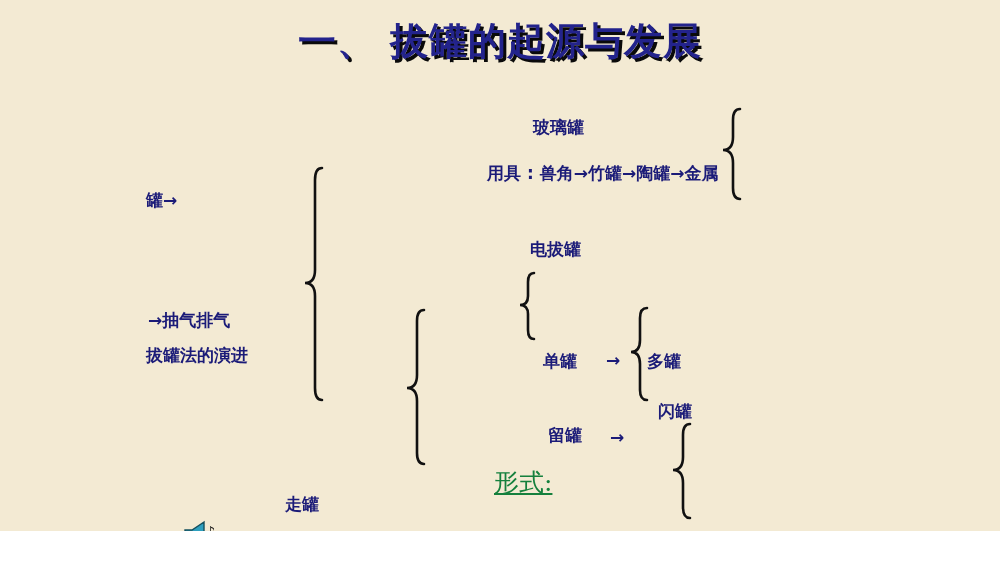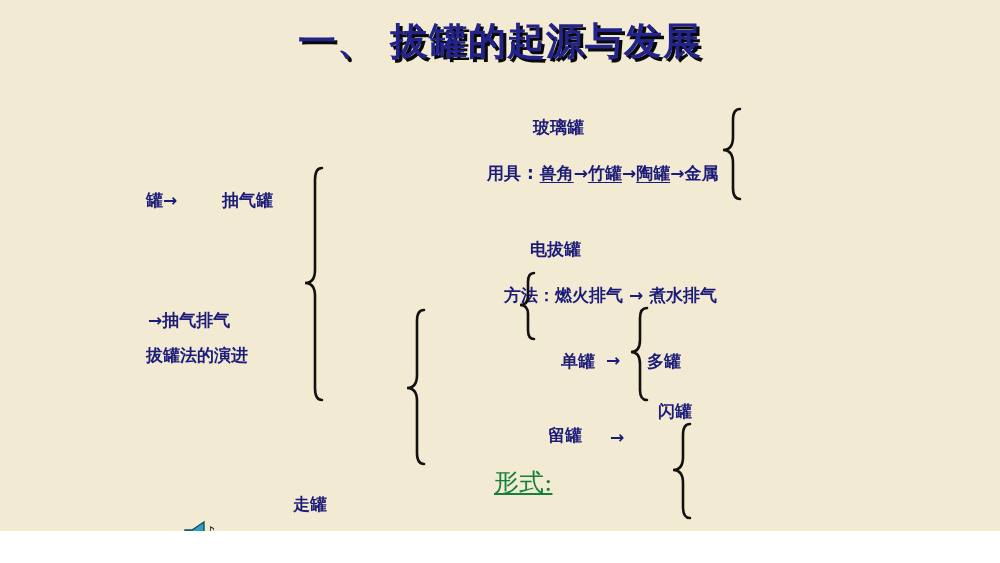--- a/index.html
+++ b/index.html
@@ -24,52 +24,50 @@
     color:#1B1B78;
     white-space:pre;
   }
   .serif{
     font-family:"DejaVu Serif","Liberation Serif",serif;
     font-size:25px;font-weight:normal;
     color:#15803d;
     white-space:pre;
     text-decoration:underline;
   }
-  .u{text-decoration:underline;text-underline-offset:3px;}
+  .u{text-underline-offset:3px;}
   .brace path{fill:none;stroke:#111111;stroke-width:2.6;stroke-linecap:round;}
   .speaker-cone{fill:#2E9FBE;stroke:#14505E;stroke-width:1.4;}
   .speaker-note{font-size:15px;fill:#111;font-family:"DejaVu Sans",sans-serif;}
 </style>
 </head>
 <body>
 
 <div id="slide">
 
   <div class="abs title">一、 拔罐的起源与发展</div>
 
   <div class="abs txt" style="left:533px;top:116px">玻璃罐</div>
 
   <div class="abs txt" style="left:487px;top:162px"><span>用具 : </span><span class="u">兽角</span><span>→</span><span class="u">竹罐</span><span>→</span><span class="u">陶罐</span><span>→</span><span>金属</span></div>
 
   <div class="abs txt" style="left:146px;top:189px">罐→</div>
-  <div class="abs txt" style="left:222px;top:189px">抽气罐</div>
   <div class="abs txt" style="left:146px;top:344px">拔罐法的演进</div>
   <div class="abs txt" style="left:148px;top:309px">→抽气排气</div>
 
   <div class="abs txt" style="left:530px;top:238px">电拔罐</div>
-  <div class="abs txt" style="left:504px;top:284px">方法：燃火排气 → 煮水排气</div>
 
-  <div class="abs txt" style="left:561px;top:350px">单罐</div>
+  <div class="abs txt" style="left:543px;top:350px">单罐</div>
   <div class="abs txt" style="left:606px;top:350px">→</div>
   <div class="abs txt" style="left:647px;top:350px">多罐</div>
   <div class="abs txt" style="left:658px;top:400px">闪罐</div>
   <div class="abs txt" style="left:548px;top:424px">留罐</div>
   <div class="abs txt" style="left:610px;top:427px">→</div>
   <div class="abs serif" style="left:494px;top:466px">形式:</div>
-  <div class="abs txt" style="left:293px;top:493px">走罐</div>
+  <div class="abs txt" style="left:285px;top:493px">走罐</div>
   <div class="abs serif" style="left:436px;top:547px">药罐</div>
 
   <svg class="abs brace" style="left:720px;top:107px" width="26" height="94" viewBox="0 0 26 94">
     <path d="M20 2 Q13 2 13 13 L13 30 Q13 43 3 43 Q13 43 13 56 L13 81 Q13 92 20 92"></path>
   </svg>
 
   <svg class="abs brace" style="left:302px;top:166px" width="26" height="236" viewBox="0 0 26 236">
     <path d="M20 2 Q13 2 13 14 L13 104 Q13 117 3 117 Q13 117 13 130 L13 222 Q13 234 20 234"></path>
   </svg>
 

